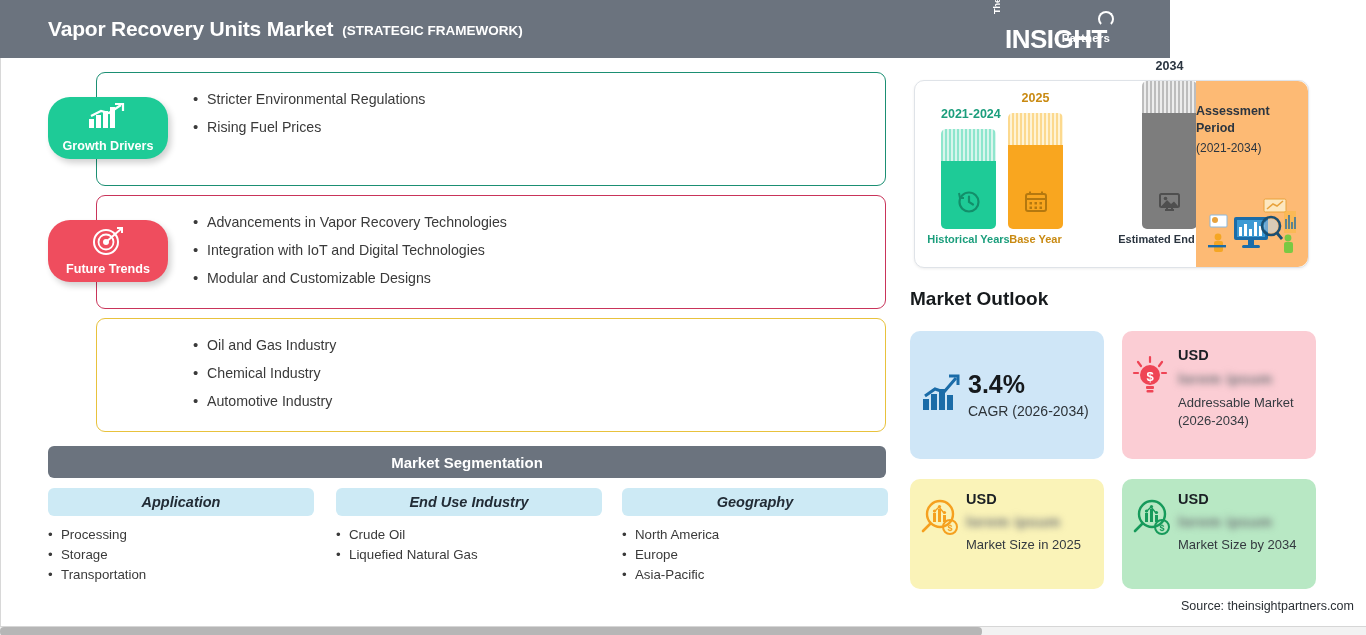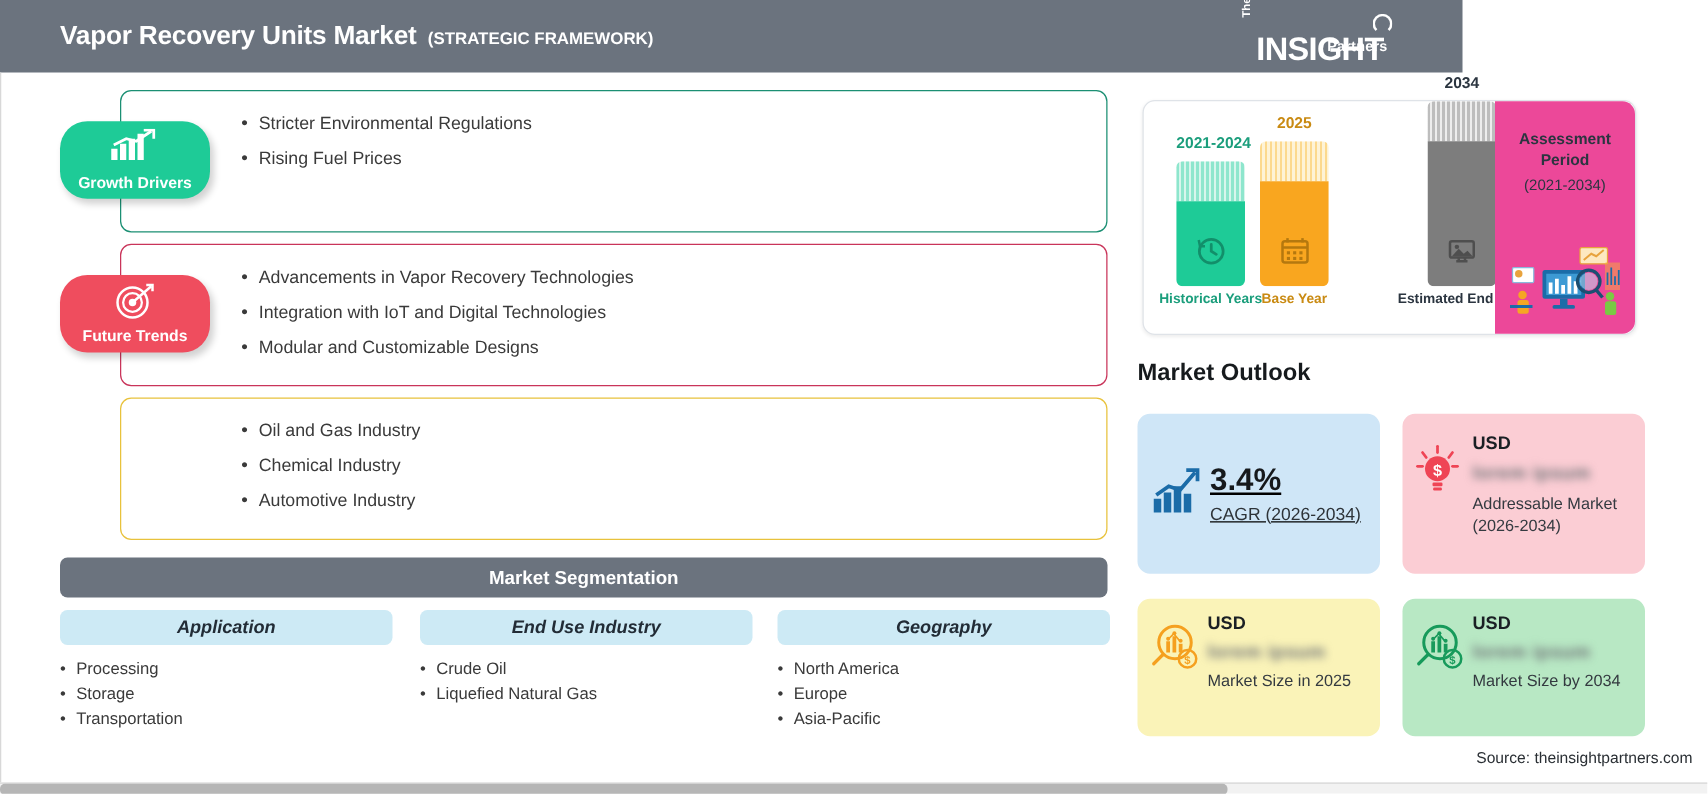--- a/index.html
+++ b/index.html
@@ -125,22 +125,22 @@
     position:absolute; left:50%; bottom:10px; transform:translateX(-50%);
     opacity:0.62;
   }
   .bar-cap {
     position:absolute; top:100%; left:50%; transform:translateX(-50%);
     margin-top:4px; text-align:center; font-size:11px; font-weight:bold;
     line-height:13px; white-space:nowrap;
   }
   .assess-right {
     position:absolute; right:0; top:0; width:112px; height:100%;
-    background:#ec4899; border-radius:0 10px 10px 0;
-    text-align:center; padding-top:22px;
+    background:#fdba74; border-radius:0 10px 10px 0;
+    padding-top:22px;
   }
   .ap-t1 { font-size:12.5px; font-weight:bold; color:#2b3540; line-height:17px; }
   .ap-t2 { font-size:12px; color:#2b3540; margin-top:4px; }
 
   .mo-title {
     position:absolute; left:10px; top:230px;
     font-size:19px; font-weight:bold; color:#161a1d;
   }
 
   .ocard {
@@ -401,21 +401,21 @@
         <span style="flex:0 0 auto; margin-right:6px;">
           <svg width="42" height="42" viewBox="0 0 42 42">
             <rect x="3" y="27" width="6" height="11" fill="#1b6ca8"></rect>
             <rect x="11" y="22" width="6" height="16" fill="#1b6ca8"></rect>
             <rect x="19" y="17" width="6" height="21" fill="#1b6ca8"></rect>
             <rect x="27" y="23" width="6" height="15" fill="#1b6ca8"></rect>
             <path d="M5 24 L15 17 L24 20 L36 6" stroke="#1b6ca8" stroke-width="3" fill="none"></path>
             <path d="M29 4 L38 4 L38 13" stroke="#1b6ca8" stroke-width="3" fill="none"></path>
           </svg>
         </span>
-        <div style="flex:1 1 auto;text-decoration:underline;">
+        <div style="flex:1 1 auto;">
           <div class="oc-big">3.4%</div>
           <div class="oc-sub">CAGR (2026-2034)</div>
         </div>
       </div>
     </div>
 
     <div class="ocard oc2">
       <div style="display:flex; height:100%; padding:16px 10px 0 8px;">
         <span style="flex:0 0 auto; margin:8px 8px 0 0;">
           <svg width="40" height="44" viewBox="0 0 40 44">

